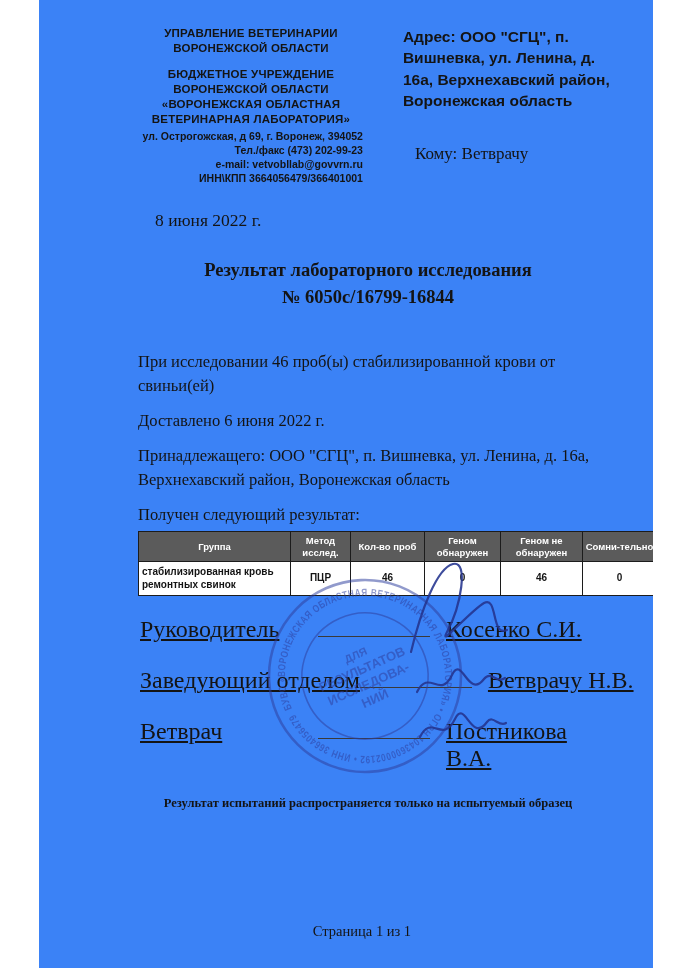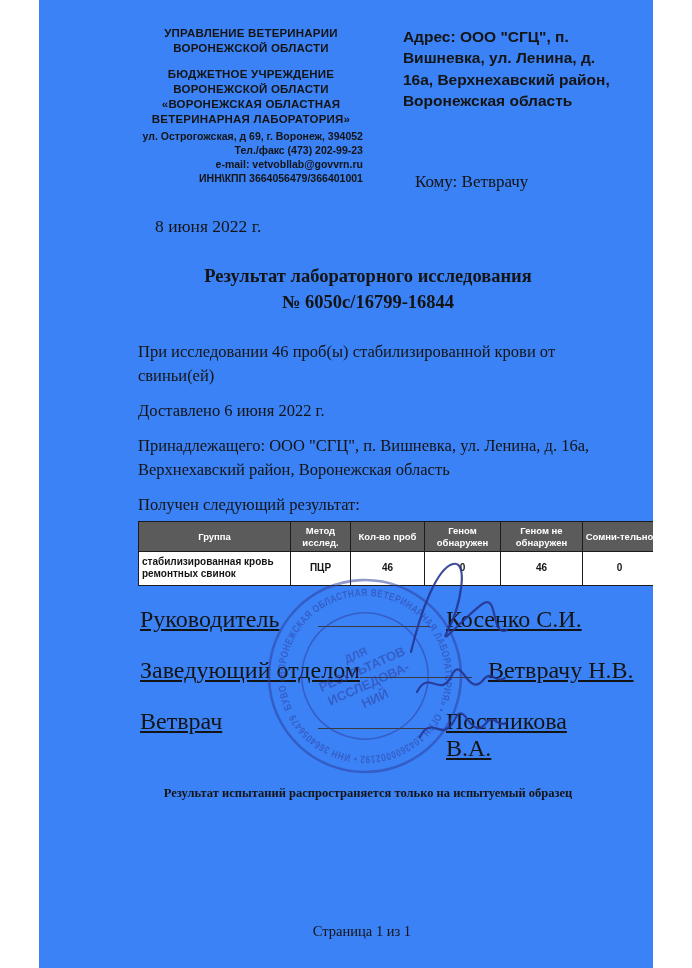--- a/index.html
+++ b/index.html
@@ -21,26 +21,26 @@
   }
   .org-dept div, .org-inst div { font-size: 11.5px; line-height: 1.28; letter-spacing: .2px; }
   .org-inst { margin-top: 12px; }
   .org-contact { margin-top: 4px; }
   .org-contact div { font-size: 10.5px; line-height: 1.32; font-weight: 700; text-align: right; }
   .recipient-block { margin-left: 40px; width: 276px; }
   .recipient-address {
     font-family: "Liberation Sans", sans-serif; font-weight: 700;
     font-size: 15.5px; line-height: 1.38;
   }
-  .recipient-to { margin-top: 60px; font-size: 17px; padding-left: 12px; }
+  .recipient-to { margin-top: 32px; font-size: 17px; padding-left: 12px; }
   
   .date { margin: 24px 0 0 72px; font-weight: 400; font-size: 17.5px; }
   .title { text-align: center; margin-top: 26px; font-weight: 700; font-size: 18.5px; line-height: 1.45; }
   
-  .body-block { margin: 24px 42px 0 55px; font-size: 16.5px; }
+  .body-block { margin: 40px 42px 0 55px; font-size: 16.5px; }
   .body-block p { margin: 0 0 11px 0; line-height: 24px; }
   .body-block p:last-child { margin-bottom: 4px; }
   
   table.results {
     border-collapse: collapse; margin: 4px 0 0 55px; width: 593px;
     font-family: "Liberation Sans", sans-serif; table-layout: fixed;
   }
   table.results th {
     background: #5b5b5b; color: #fff; font-size: 9.5px; font-weight: 700;
     border: 1.5px solid #1c1c1c; padding: 3px 2px; line-height: 1.2; text-align: center;

